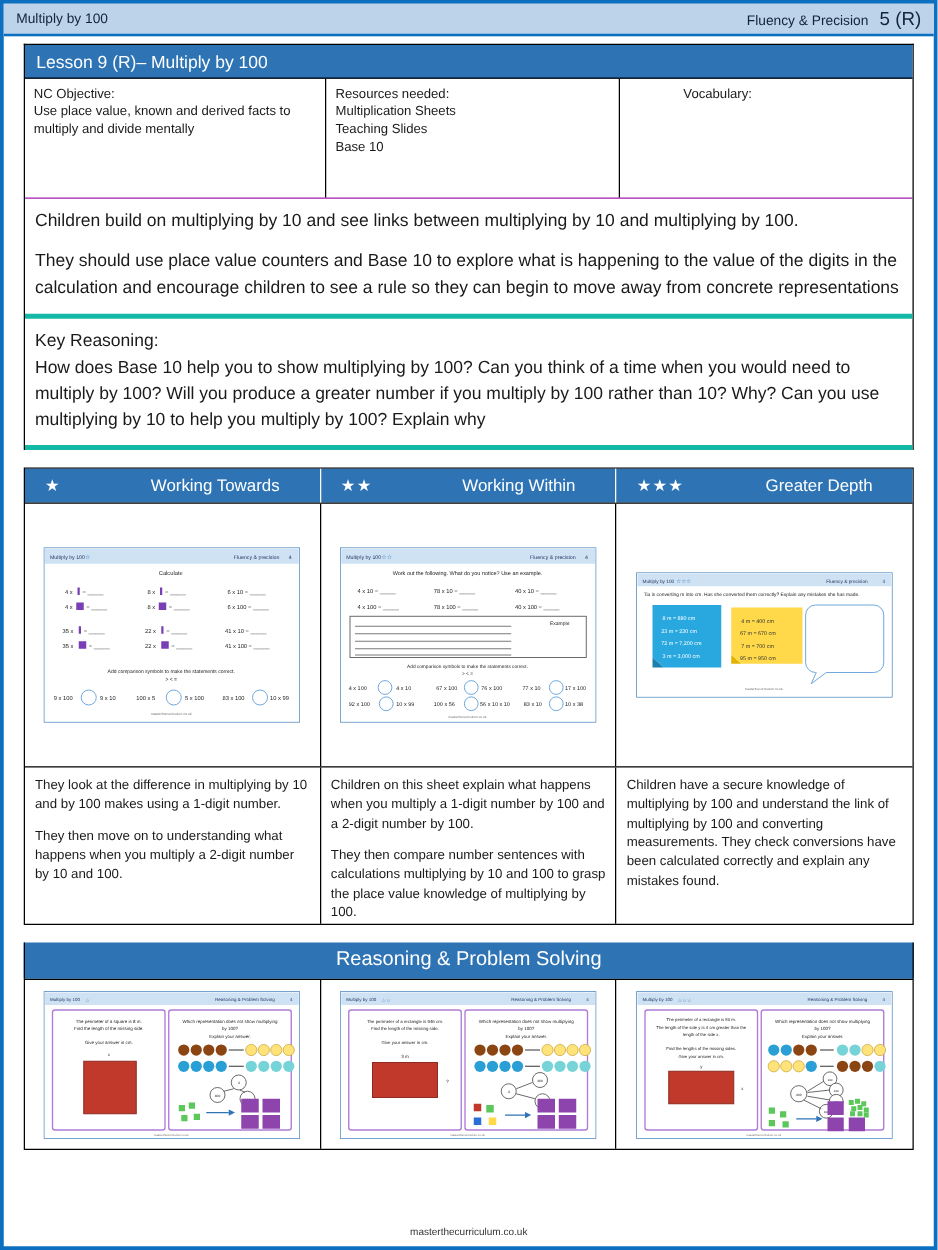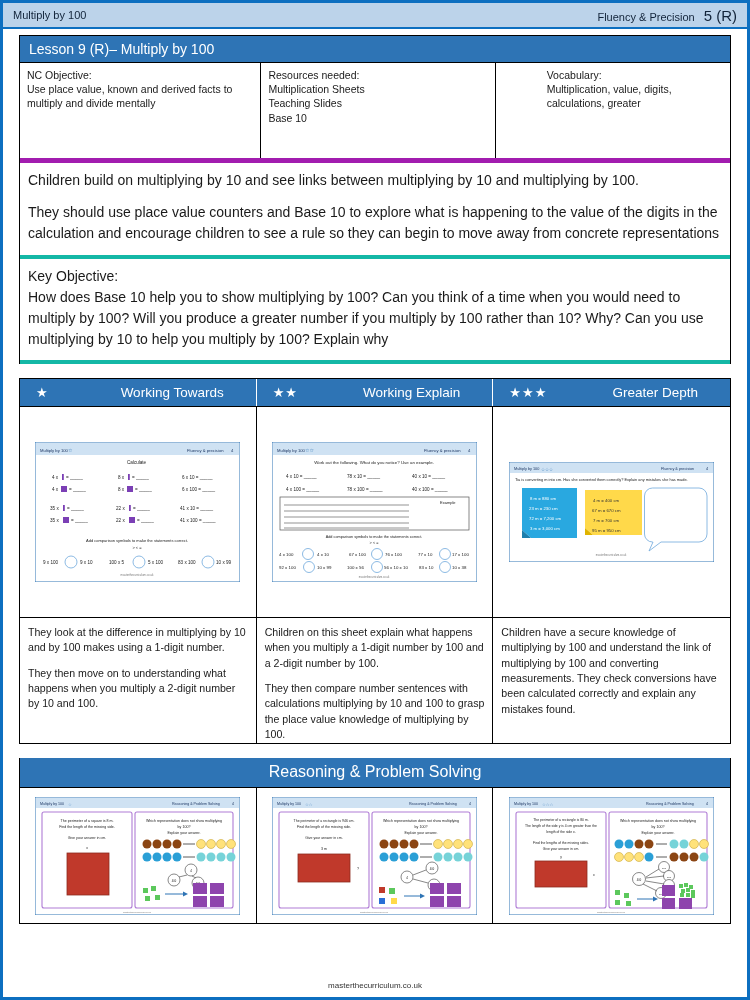--- a/index.html
+++ b/index.html
@@ -44,21 +44,21 @@
   }
   .lesson-title{
     background:#2e74b5;
     color:#fff;
     font-size:14px;
     padding:5px 9px;
     border-bottom:1px solid #000;
   }
   .three-col{
     display:flex;
-    border-bottom:5px solid #a21caf;
+    border-bottom:1px solid #a21caf;
   }
   .three-col > div{
     padding:5px 7px 6px 7px;
     font-size:10.5px;
     line-height:1.35;
     box-sizing:border-box;
     min-height:95px;
   }
   .col-nc{flex:0 0 34%;border-right:1px solid #000;}
   .col-res{flex:0 0 33%;border-right:1px solid #000;}
@@ -173,46 +173,45 @@
           <div>Use place value, known and derived facts to multiply and divide mentally</div>
         </div>
         <div class="col-res">
           <div>Resources needed:</div>
           <div>Multiplication Sheets</div>
           <div>Teaching Slides</div>
           <div>Base 10</div>
         </div>
         <div class="col-vocab">
           <div>Vocabulary:</div>
-          <div>Multiplication, value, digits, calculations, greater</div>
         </div>
       </div>
 
       <div class="block overview">
         <p>Children build on multiplying by 10 and see links between multiplying by 10 and multiplying by 100.</p>
         <p>They should use place value counters and Base 10 to explore what is happening to the value of the digits in   the calculation and encourage children to see a rule so they can begin to move away from concrete representations</p>
       </div>
 
       <div class="block keyq">
-        <p class="label">Key Objective:</p>
+        <p class="label">Key Reasoning:</p>
         <p>How does Base 10 help you to show multiplying by 100? Can you think of a time when you would need to  multiply by 100? Will you produce a greater number if you multiply by 100 rather than 10? Why? Can you  use multiplying by 10 to help you multiply by 100? Explain why</p>
       </div>
     </div>
 
     <div class="spacer"></div>
 
     <div class="diff-table">
       <div class="diff-head">
         <div>
           <span class="stars">★</span>
           <span class="headlabel">Working Towards</span>
         </div>
         <div>
           <span class="stars">★★</span>
-          <span class="headlabel">Working Explain</span>
+          <span class="headlabel">Working Within</span>
         </div>
         <div>
           <span class="stars">★★★</span>
           <span class="headlabel">Greater Depth</span>
         </div>
       </div>
 
       <div class="diff-imgs">
 
         <div>

